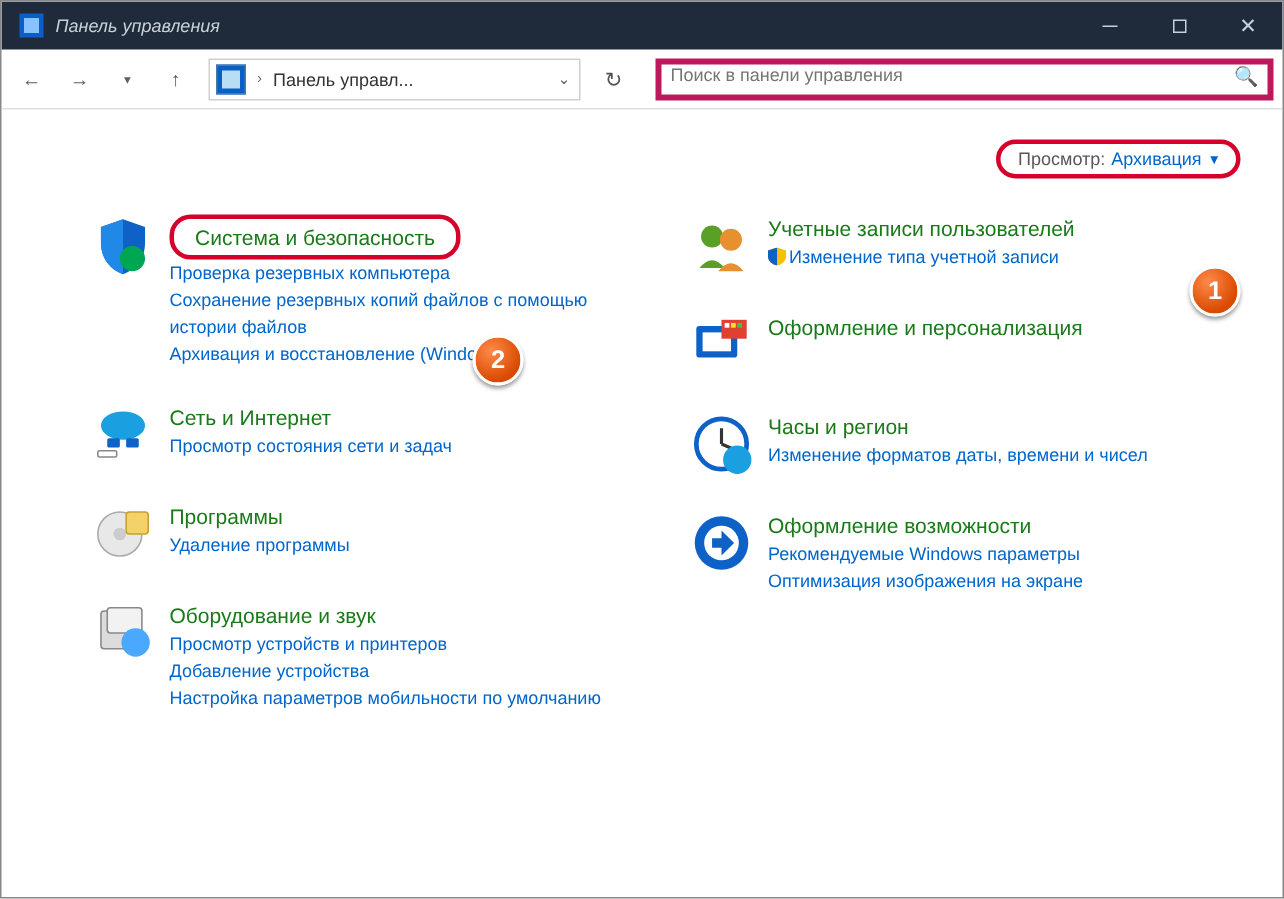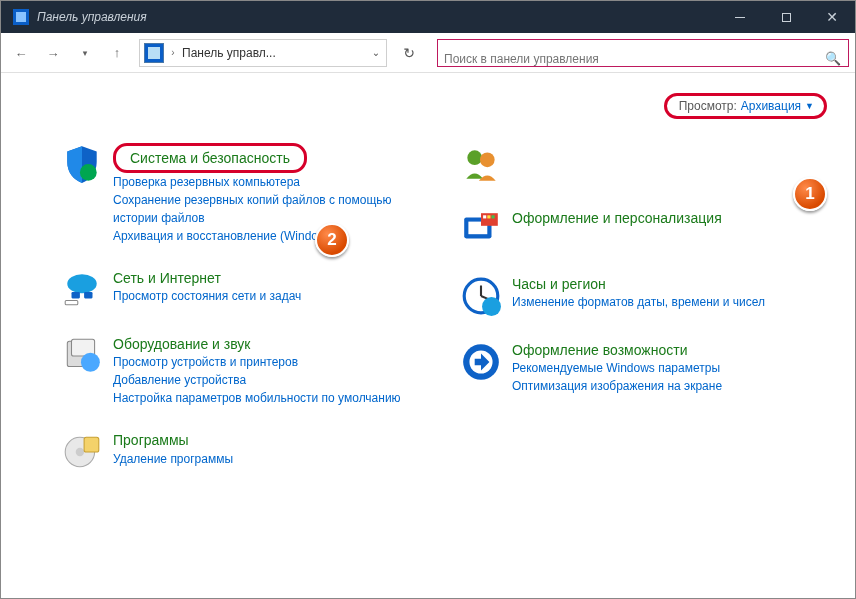--- a/index.html
+++ b/index.html
@@ -18,21 +18,21 @@
   
   .toolbar { height: 40px; display:flex; align-items:center; gap:4px; border-bottom:1px solid #e0e0e0; padding:0 6px; }
   .navbtn { width:28px; height:28px; display:flex; align-items:center; justify-content:center; color:#606060; font-size:13px; border-radius:2px; }
   .addrbar { display:flex; align-items:center; border:1px solid #cfcfcf; height:28px; flex:0 0 248px; margin-left:4px; }
   .addrbar .icon { width:20px; height:20px; margin:0 4px; background:#0a5ec7; position:relative; border:1px solid #4a78a8;}
   .addrbar .icon::after{content:"";position:absolute;inset:3px;background:#b8def6;}
   .addrbar .sep { width:10px; text-align:center; color:#707070; font-size:10px;}
   .addrbar .crumb { font-size:12px; color:#333; padding:0 4px; white-space:nowrap; overflow:hidden; text-overflow:ellipsis; max-width:140px;}
   .addrbar .dd { margin-left:auto; width:20px; text-align:center; color:#555; font-size:10px;}
   .refresh { width:28px; height:28px; display:flex; align-items:center; justify-content:center; color:#555; font-size:14px; margin-left:4px;}
-  .searchbar { flex:1; margin-left:10px; border:1px solid #be185d; height:28px; display:flex; align-items:flex-end; padding:0 6px; }
+  .searchbar { flex:1; margin-left:10px; border:4px solid #be185d; height:28px; display:flex; align-items:flex-start; padding:0 6px; }
   .searchbar input { border:none; outline:none; flex:1; font-size:12px; color:#333; background:transparent;}
   .searchbar .sicon{ color:#666; font-size:13px; }
 
   
   .content { padding: 20px 28px 10px 60px; position:relative; }
   .headrow { display:flex; align-items:center; }
   .pagetitle { color:#1a7a1a; font-size:14px; font-weight:400; }
   .viewbox { margin-left:auto; border:3px solid #d6002a; border-radius:14px; padding:3px 10px 3px 12px; display:flex; align-items:center; gap:4px; font-size:12px;}
   .viewbox .lbl{ color:#585858; }
   .viewbox .val{ color:#0066cc; }
@@ -131,58 +131,69 @@
         </div>
         <div class="cbody">
           <a class="ctitle">Сеть и Интернет</a>
           <a class="clink">Просмотр состояния сети и задач</a>
         </div>
       </div>
 
       <div class="cat">
         <div class="cicon">
           <svg width="42" height="42" viewBox="0 0 40 40">
+              <circle cx="18" cy="20" r="14" fill="#e8e8e8" stroke="#aaa"></circle>
+              <circle cx="18" cy="20" r="4" fill="#ccc"></circle>
+              <rect x="22" y="6" width="14" height="14" rx="2" fill="#f4d26a" stroke="#c8a030"></rect>
+            </svg>
+        </div>
+        <div class="cbody">
+          <a class="ctitle">Программы</a>
+          <a class="clink">Удаление программы</a>
+        </div>
+      </div>
+
+      <div class="cat">
+        <div class="cicon">
+          <svg width="42" height="42" viewBox="0 0 40 40">
               <rect x="6" y="6" width="20" height="24" rx="2" fill="#dcdcdc" stroke="#888"></rect>
               <rect x="10" y="4" width="22" height="16" rx="2" fill="#f2f2f2" stroke="#888"></rect>
               <circle cx="28" cy="26" r="9" fill="#4aa8ff"></circle>
             </svg>
         </div>
         <div class="cbody">
           <a class="ctitle">Оборудование и звук</a>
           <a class="clink">Просмотр устройств и принтеров</a>
           <a class="clink">Добавление устройства</a>
           <a class="clink">Настройка параметров мобильности по умолчанию</a>
         </div>
       </div>
-
-      <div class="cat">
-        <div class="cicon">
-          <svg width="42" height="42" viewBox="0 0 40 40">
-              <circle cx="18" cy="20" r="14" fill="#e8e8e8" stroke="#aaa"></circle>
-              <circle cx="18" cy="20" r="4" fill="#ccc"></circle>
-              <rect x="22" y="6" width="14" height="14" rx="2" fill="#f4d26a" stroke="#c8a030"></rect>
-            </svg>
-        </div>
-        <div class="cbody">
-          <a class="ctitle">Программы</a>
-          <a class="clink">Удаление программы</a>
-        </div>
-      </div>
     </div>
 
     <div class="col">
 
       <div class="cat">
         <div class="cicon">
           <svg width="42" height="42" viewBox="0 0 40 40">
               <circle cx="14" cy="14" r="7" fill="#5aa028"></circle>
               <circle cx="26" cy="16" r="7" fill="#e89030"></circle>
               <path d="M6 34 Q14 24 22 34" fill="#5aa028"></path>
               <path d="M18 36 Q26 26 34 36" fill="#e89030"></path>
             </svg>
+        </div>
+        <div class="cbody">
+          <a class="ctitle">Учетные записи пользователей</a>
+          <a class="clink">
+            <span class="shield">
+              <svg width="12" height="12" viewBox="0 0 12 12">
+                  <path d="M6 0 L12 2 V6 C12 9 9 11.5 6 12 C3 11.5 0 9 0 6 V2 Z" fill="#f5c000"></path>
+                  <path d="M6 0 V12 C3 11.5 0 9 0 6 V2 Z" fill="#0e62c7"></path>
+                </svg>
+            </span><span>Изменение типа учетной записи</span>
+          </a>
         </div>
       </div>
 
       <div class="cat">
         <div class="cicon">
           <svg width="42" height="42" viewBox="0 0 40 40">
               <rect x="4" y="8" width="26" height="20" rx="2" fill="#0e62c7"></rect>
               <rect x="8" y="12" width="18" height="12" fill="#fff"></rect>
               <rect x="20" y="4" width="16" height="12" fill="#e04030"></rect>
               <rect x="22" y="6" width="3" height="3" fill="#fff"></rect>

